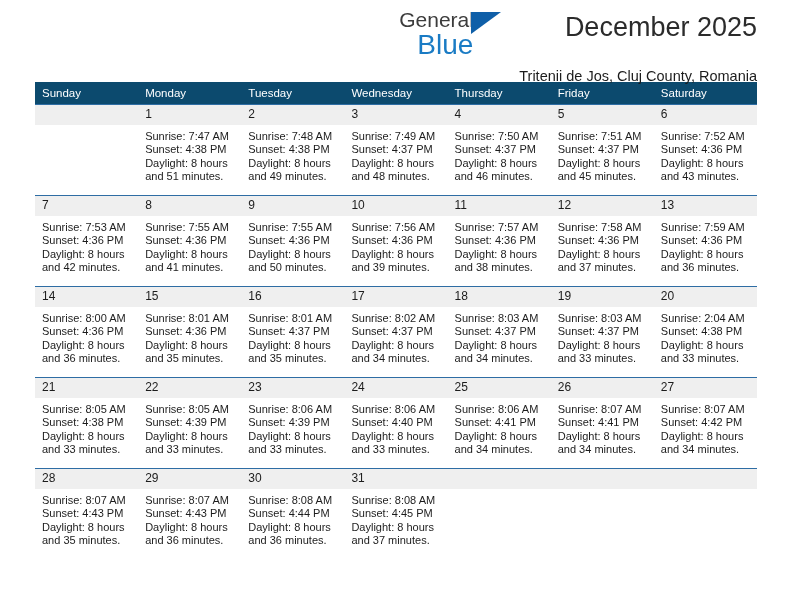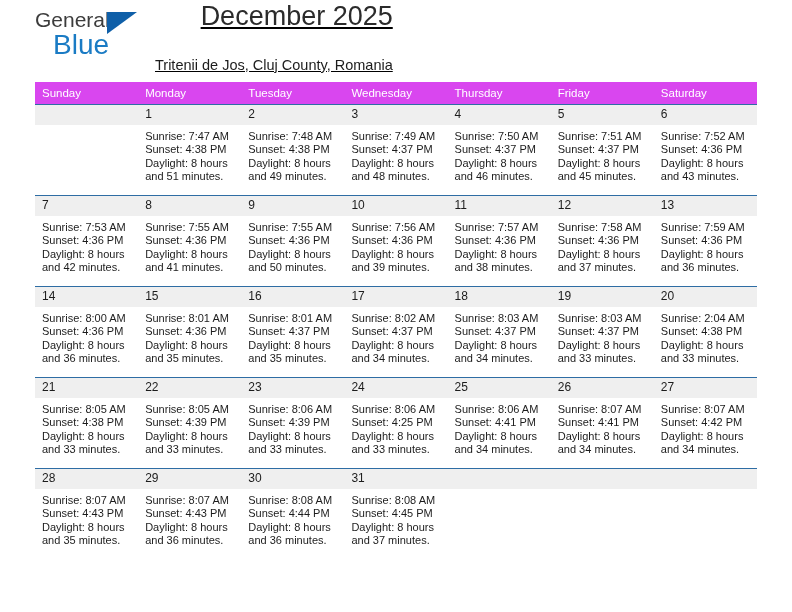--- a/index.html
+++ b/index.html
@@ -21,21 +21,21 @@
     box-sizing: border-box;
     padding: 0 35px;
   }
 
   
   .topbar {
     position: relative;
     height: 72px;
     display: flex;
     align-items: flex-start;
-    justify-content: flex-start;
+    justify-content: flex-end;
   }
   .logo {
     position: relative;
     margin-top: 9px;
     width: 120px;
     height: 48px;
     line-height: 1;
     user-select: none;
   }
   .logo-general {
@@ -58,22 +58,21 @@
     left: 72px;
     top: 3px;
     width: 0;
     height: 0;
     border-left: 30px solid #0f5fa8;
     border-bottom: 22px solid transparent;
   }
 
   .title-block {
     text-align: right;
-    padding-top: 2px;
-    text-decoration: underline;
+    padding-top: 13px;
   }
   .month-title {
     font-size: 27px;
     color: #2b2b2b;
     font-weight: normal;
     line-height: 1.1;
     white-space: nowrap;
   }
   .location-sub {
     font-size: 14.5px;
@@ -83,21 +82,21 @@
   }
 
   
   .calendar {
     margin-top: 10px;
     width: 722px;
     border-collapse: collapse;
     table-layout: fixed;
   }
   .calendar th {
-    background: #d946ef;
+    background: #0c4a6e;
     color: #ffffff;
     font-size: 11.5px;
     font-weight: normal;
     text-align: left;
     padding: 5px 0 5px 7px;
     height: 11px;
     vertical-align: middle;
   }
   .calendar td {
     width: 103px;
@@ -376,21 +375,21 @@
               <div>Sunrise: 8:06 AM</div>
               <div>Sunset: 4:39 PM</div>
               <div>Daylight: 8 hours</div>
               <div>and 33 minutes.</div>
             </div>
           </td>
           <td>
             <div class="daynum">24</div>
             <div class="cellbody">
               <div>Sunrise: 8:06 AM</div>
-              <div>Sunset: 4:25 PM</div>
+              <div>Sunset: 4:40 PM</div>
               <div>Daylight: 8 hours</div>
               <div>and 33 minutes.</div>
             </div>
           </td>
           <td>
             <div class="daynum">25</div>
             <div class="cellbody">
               <div>Sunrise: 8:06 AM</div>
               <div>Sunset: 4:41 PM</div>
               <div>Daylight: 8 hours</div>

